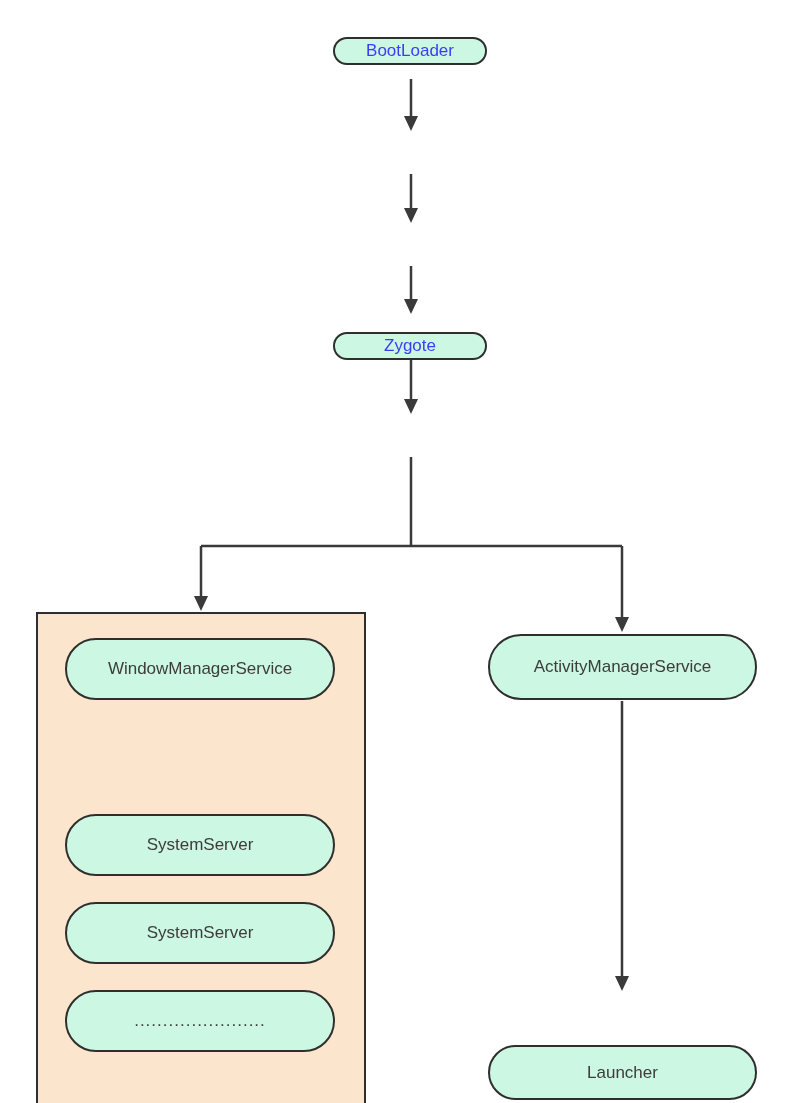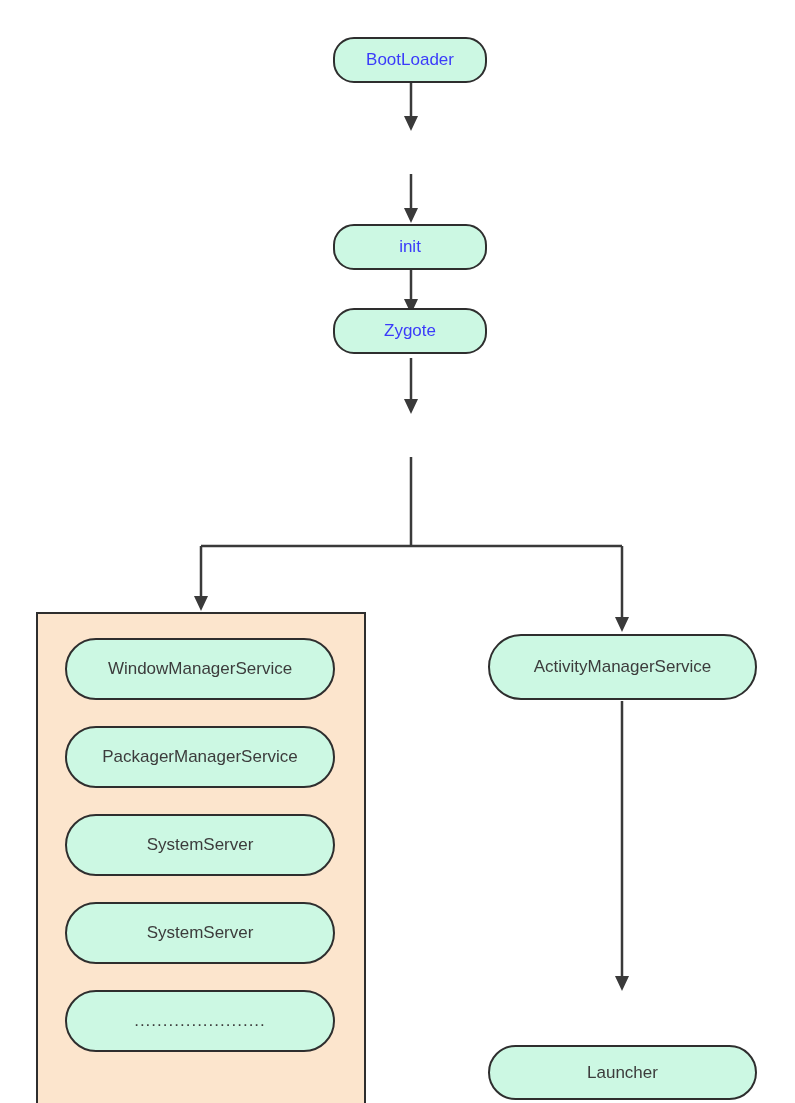--- a/index.html
+++ b/index.html
@@ -45,21 +45,21 @@
     align-items: center;
     justify-content: center;
     font-size: 17px;
     color: var(--node-text);
     text-align: center;
     white-space: nowrap;
   }
   .node--chain {
     left: 333px;
     width: 154px;
-    height: 46px;
+    height: 28px;
     border-radius: 21px;
     color: var(--link-text);
   }
   .group-box {
     position: absolute;
     left: 36px;
     top: 612px;
     width: 330px;
     height: 521px;
     background: var(--group-fill);
@@ -100,33 +100,27 @@
     <polygon points="194,596 208,596 201,611"></polygon>
     <polygon points="615,617 629,617 622,632"></polygon>
 
     <line x1="622" y1="701" x2="622" y2="977"></line>
     <polygon points="615,976 629,976 622,991"></polygon>
   </svg>
 
   <div class="node node--chain" style="top:37px">
       <span>BootLoader</span>
     </div>
-  <div class="node node--chain" style="top:224px">
-      <span>init</span>
-    </div>
-  <div class="node node--chain" style="top:308px">
+  <div class="node node--chain" style="top:332px">
       <span>Zygote</span>
     </div>
 
   <div class="group-box">
     <div class="node node--service" style="top:24px">
         <span>WindowManagerService</span>
-      </div>
-    <div class="node node--service" style="top:112px">
-        <span>PackagerManagerService</span>
       </div>
     <div class="node node--service" style="top:200px">
         <span>SystemServer</span>
       </div>
     <div class="node node--service" style="top:288px">
         <span>SystemServer</span>
       </div>
     <div class="node node--service" style="top:376px">
         <span class="dots">.......................</span>
       </div>

